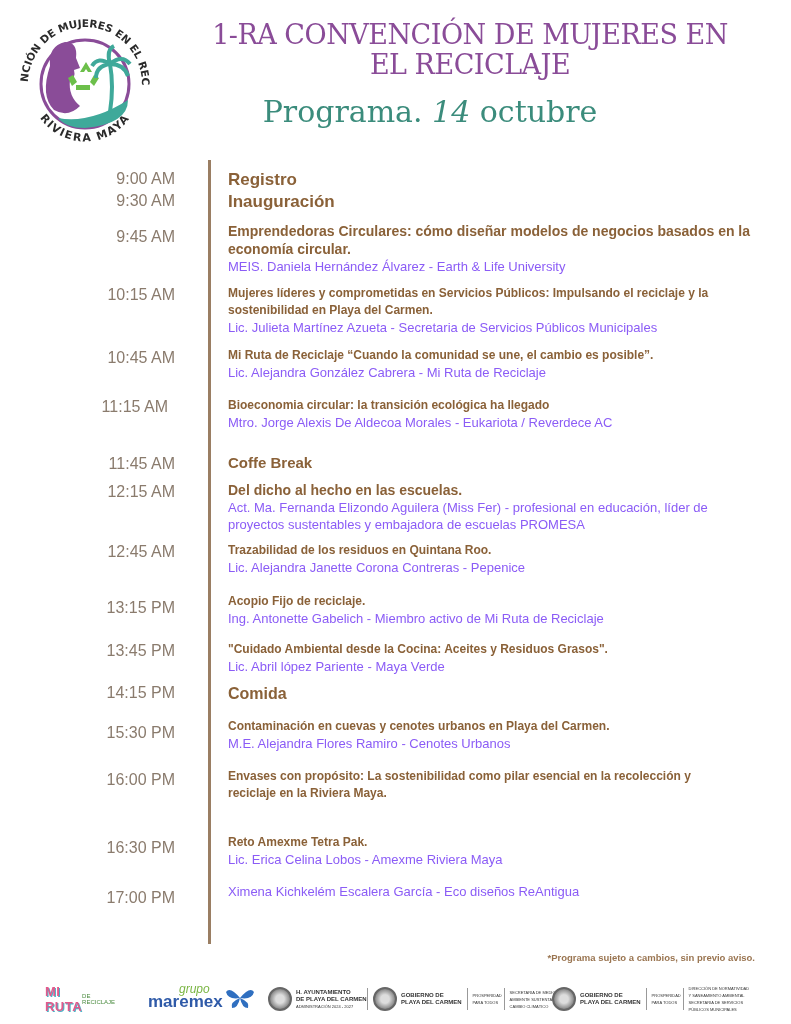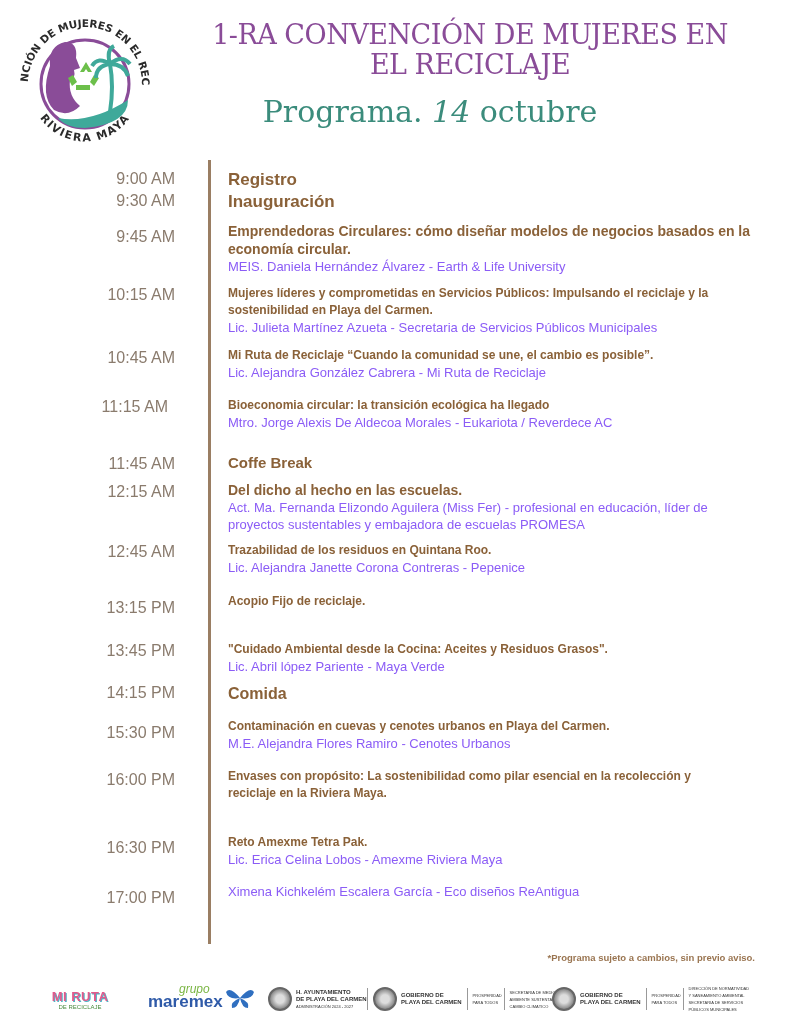--- a/index.html
+++ b/index.html
@@ -37,21 +37,21 @@
     .speaker { color: #8b5cf6; font-size: 13px; line-height: 17px; }
 
     .note {
       position: absolute; right: 36px; top: 952px;
       color: #9a7551; font-weight: bold; font-size: 9.5px; margin-left: 44px;
     }
 
     
     .footer { position: absolute; top: 980px; left: 0; width: 791px; height: 40px; }
     .flogo { position: absolute; top: 0; height: 38px; display: flex; align-items: center; }
-    .miruta { left: 48px; width: 64px; flex-direction: column; justify-content: center; }
+    .miruta { left: 48px; width: 64px; justify-content: center; }
     .miruta .t1 { font-weight: bold; font-size: 13px; color: #e25a8c; letter-spacing: 0.5px; text-shadow: 1px 1px 0 #4fb3c7; }
     .miruta .t2 { font-size: 6px; color: #4a8b3f; }
     .maremex { left: 130px; width: 130px; }
     .maremex .g { font-size: 12px; color: #7ab543; font-style: italic; position: absolute; left: 4px; top: 2px; margin-left: 45px; }
     .maremex .m { font-size: 17px; color: #2f5aa8; font-weight: bold; position: absolute; left: 18px; top: 12px; }
     .maremex .bf { position: absolute; left: 96px; top: 6px; width: 28px; height: 24px; }
     .gov { color: #333; font-size: 6px; font-weight: bold; line-height: 7px; }
     .seal { width: 24px; height: 24px; border-radius: 50%; border: 2px solid #666; background: radial-gradient(circle, #ddd 30%, #888 70%); margin-right: 4px; flex-shrink: 0; }
     .vsep { width: 1px; height: 22px; background: #999; margin: 0 5px; }
     .gov .small { font-size: 4px; font-weight: normal; }
@@ -155,20 +155,21 @@
     <div class="time">12:45 AM</div>
     <div class="content">
       <div class="headline">Trazabilidad de los residuos en Quintana Roo.</div>
       <div class="speaker">Lic. Alejandra Janette Corona Contreras - Pepenice</div>
     </div>
   </div>
   <div class="row" style="top: 593px;">
     <div class="time" style="top:5px">13:15 PM</div>
     <div class="content">
       <div class="headline">Acopio Fijo de reciclaje.</div>
+      <div class="speaker">Ing. Antonette Gabelich - Miembro activo de Mi Ruta de Reciclaje</div>
     </div>
   </div>
   <div class="row" style="top: 641px;">
     <div class="time" style="top:0px">13:45 PM</div>
     <div class="content">
       <div class="headline">"Cuidado Ambiental desde la Cocina: Aceites y Residuos Grasos".</div>
       <div class="speaker">Lic. Abril lópez Pariente - Maya Verde</div>
     </div>
   </div>
   <div class="row" style="top: 683px;">

